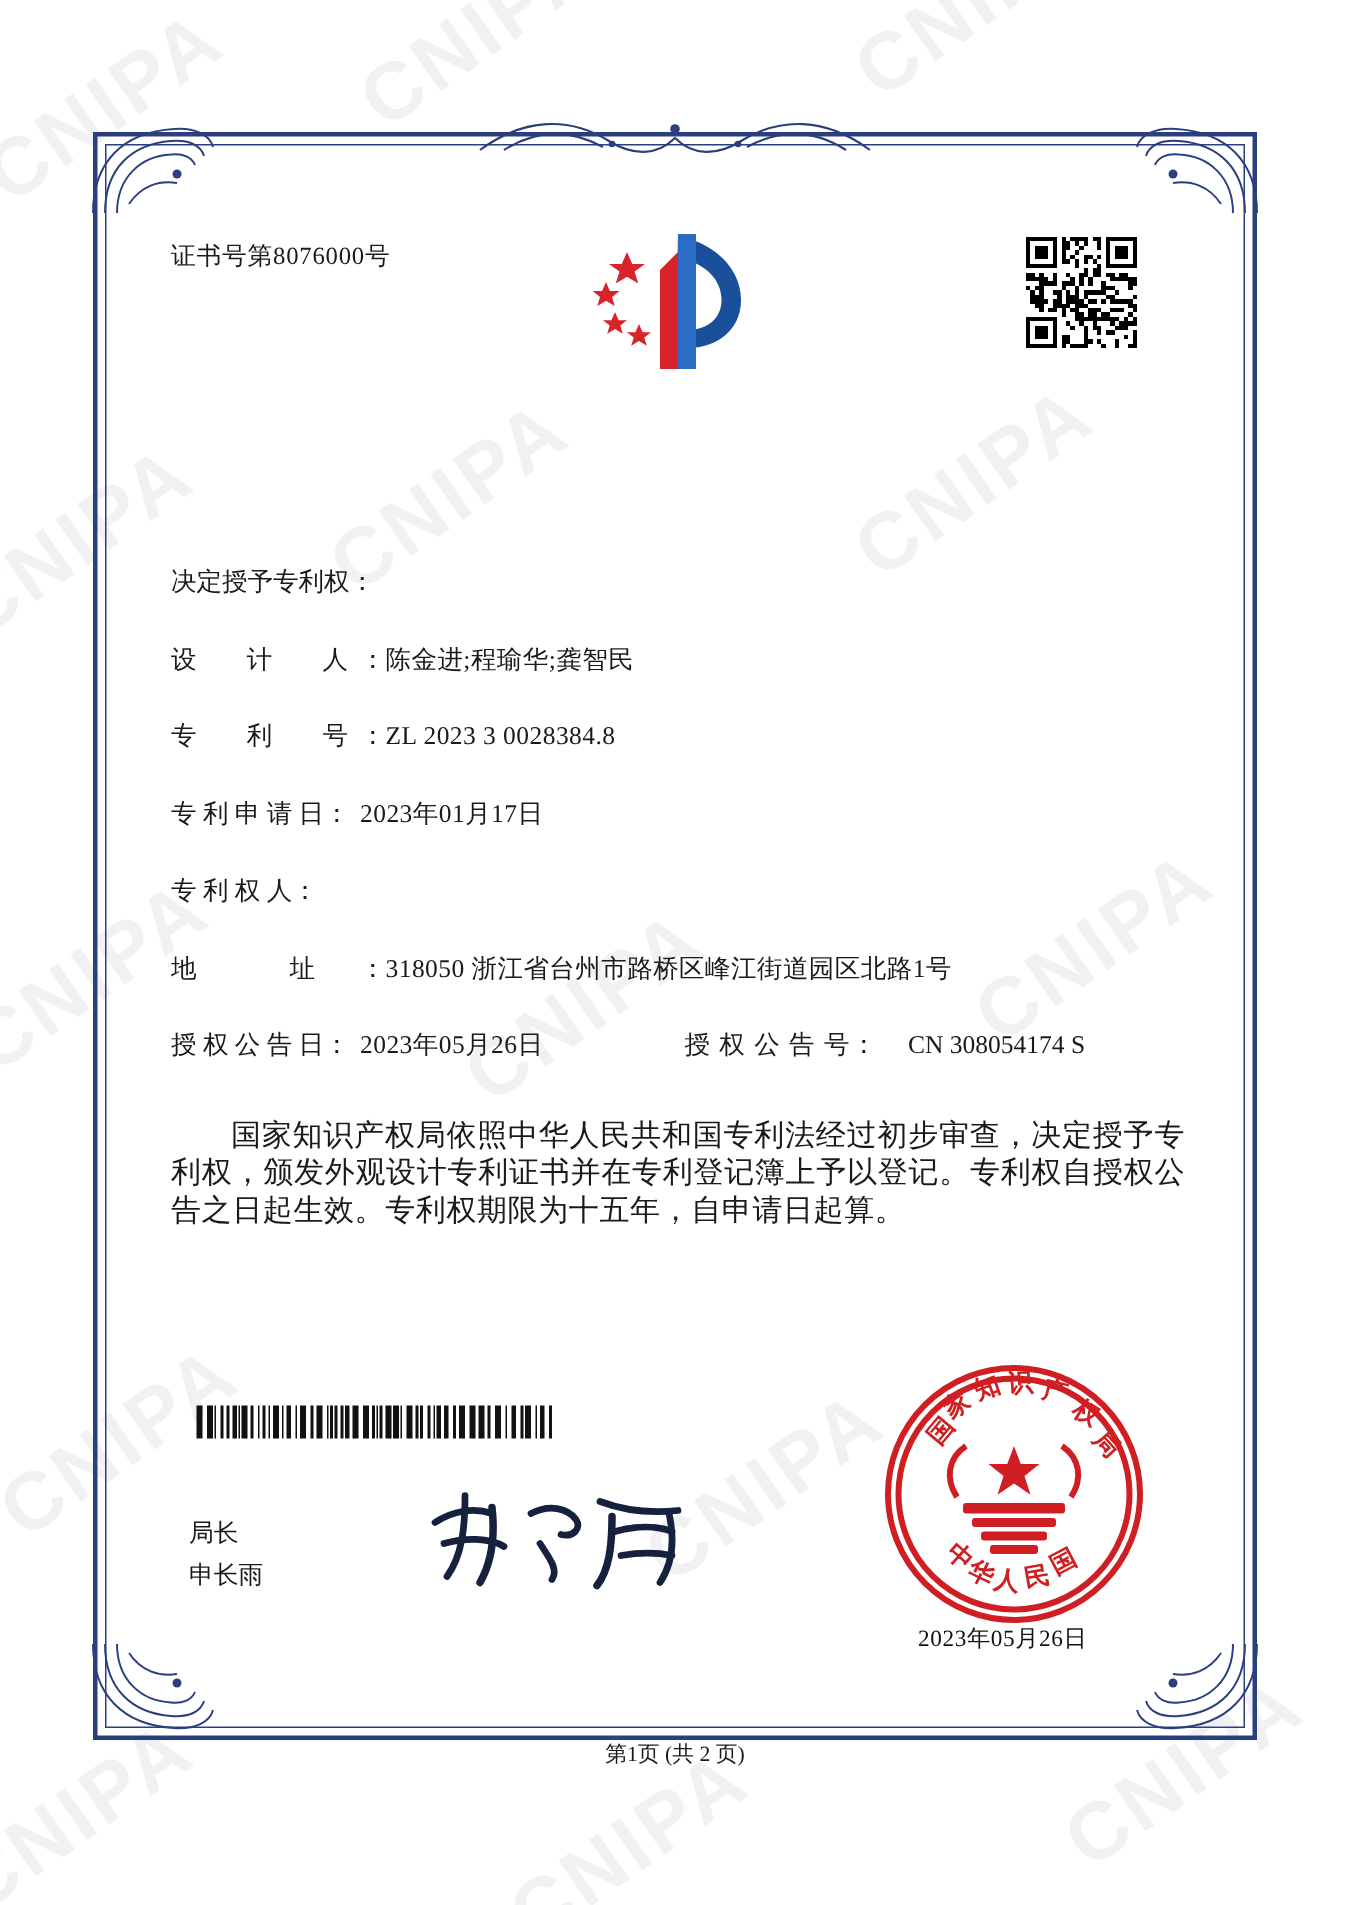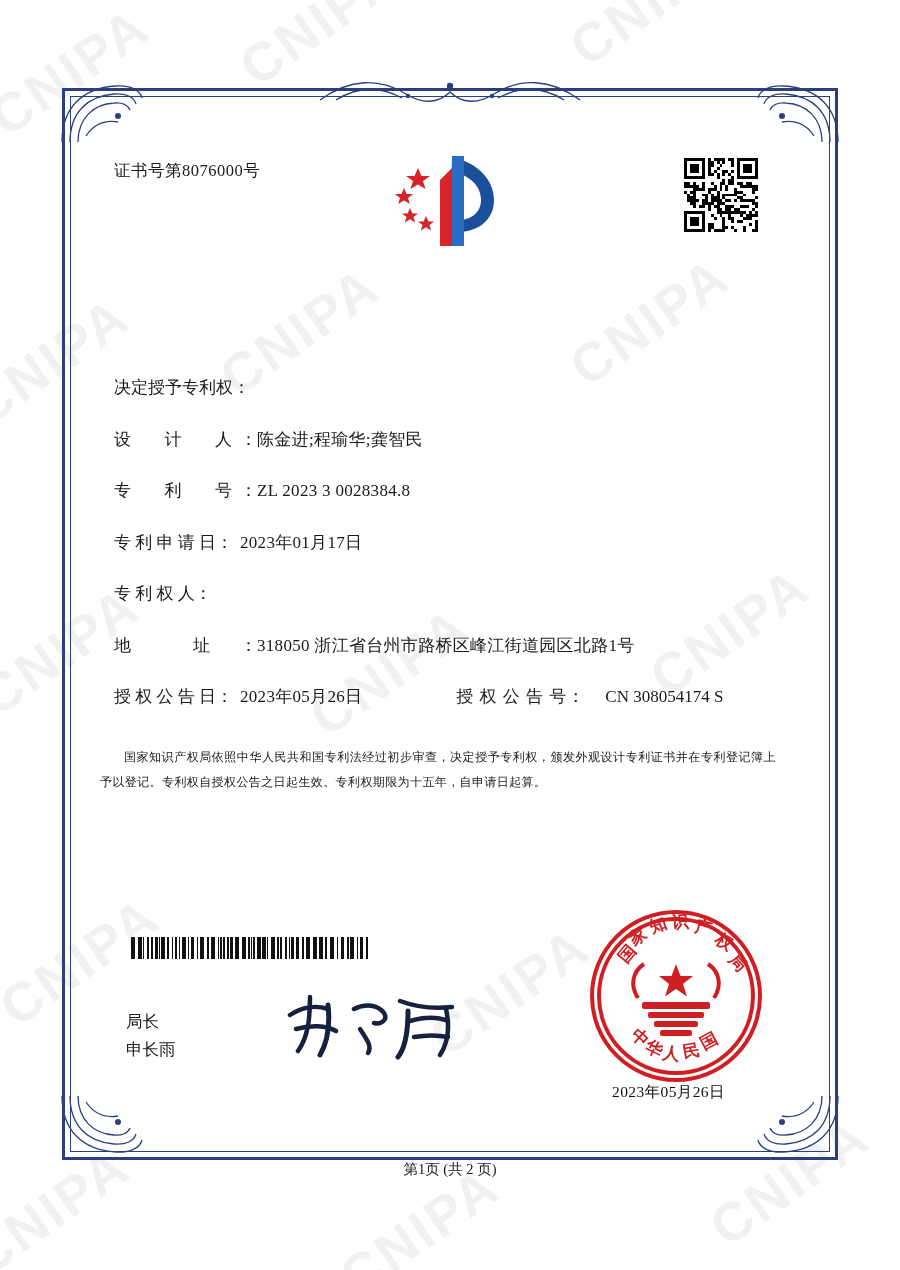--- a/index.html
+++ b/index.html
@@ -160,24 +160,24 @@
     margin-left: 94px;
     letter-spacing: 1px;
   }
   .field-row .field-second-value {
     margin-left: 20px;
   }
 
   
   .paragraphs {
     position: absolute;
-    left: 100px;
+    left: 114px;
     top: 745px;
     width: 676px;
-    font-size: 12px;
+    font-size: 20px;
     line-height: 25px;
     text-align: justify;
   }
   .paragraphs p {
     margin: 0 0 10px 0;
     text-indent: 2em;
     letter-spacing: 0.4px;
   }
 
   

